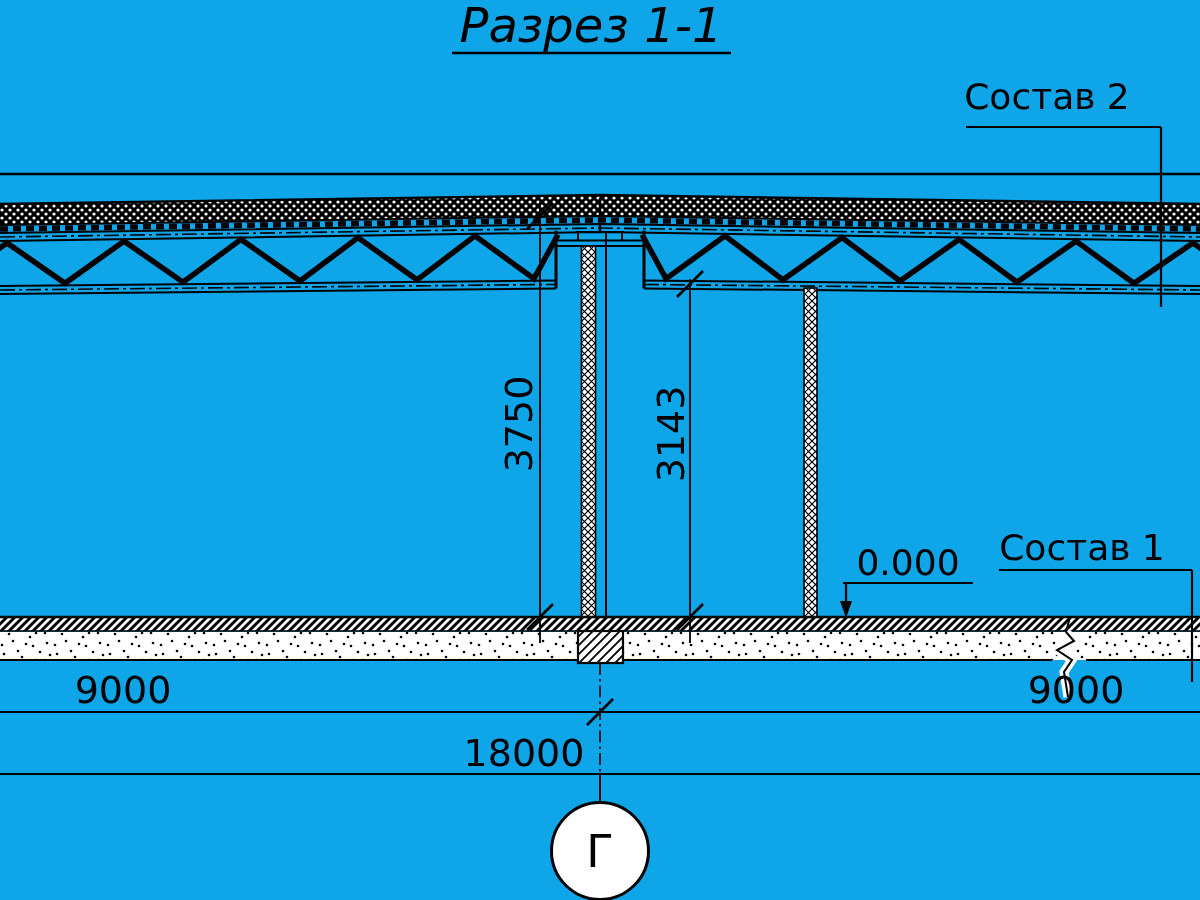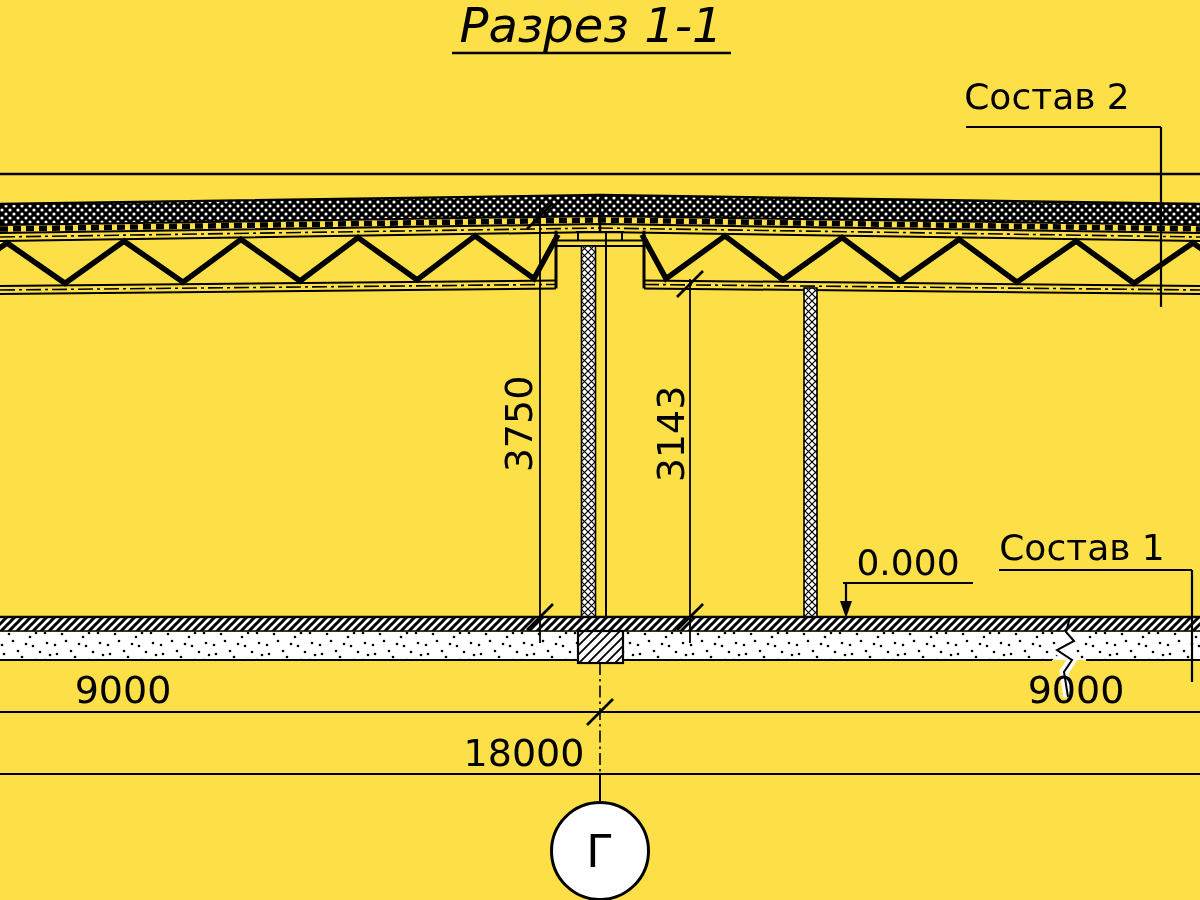--- a/index.html
+++ b/index.html
@@ -1,16 +1,16 @@
 <!DOCTYPE html>
 <html><head>
 <meta charset="utf-8">
 <style>
   html,body{margin:0;padding:0;background:#fff;}
-  .sheet{position:relative;width:1200px;height:900px;background:#fde047;overflow:hidden;
+  .sheet{position:relative;width:1200px;height:900px;background:#0ea5e9;overflow:hidden;
          font-family:"DejaVu Sans",sans-serif;}
   svg{display:block}
   text{fill:#000;}
 </style>
 </head>
 <body>
 
 <div class="sheet">
 <svg id="dwg" viewBox="0 0 1200 900" width="1200" height="900">
   <defs>

